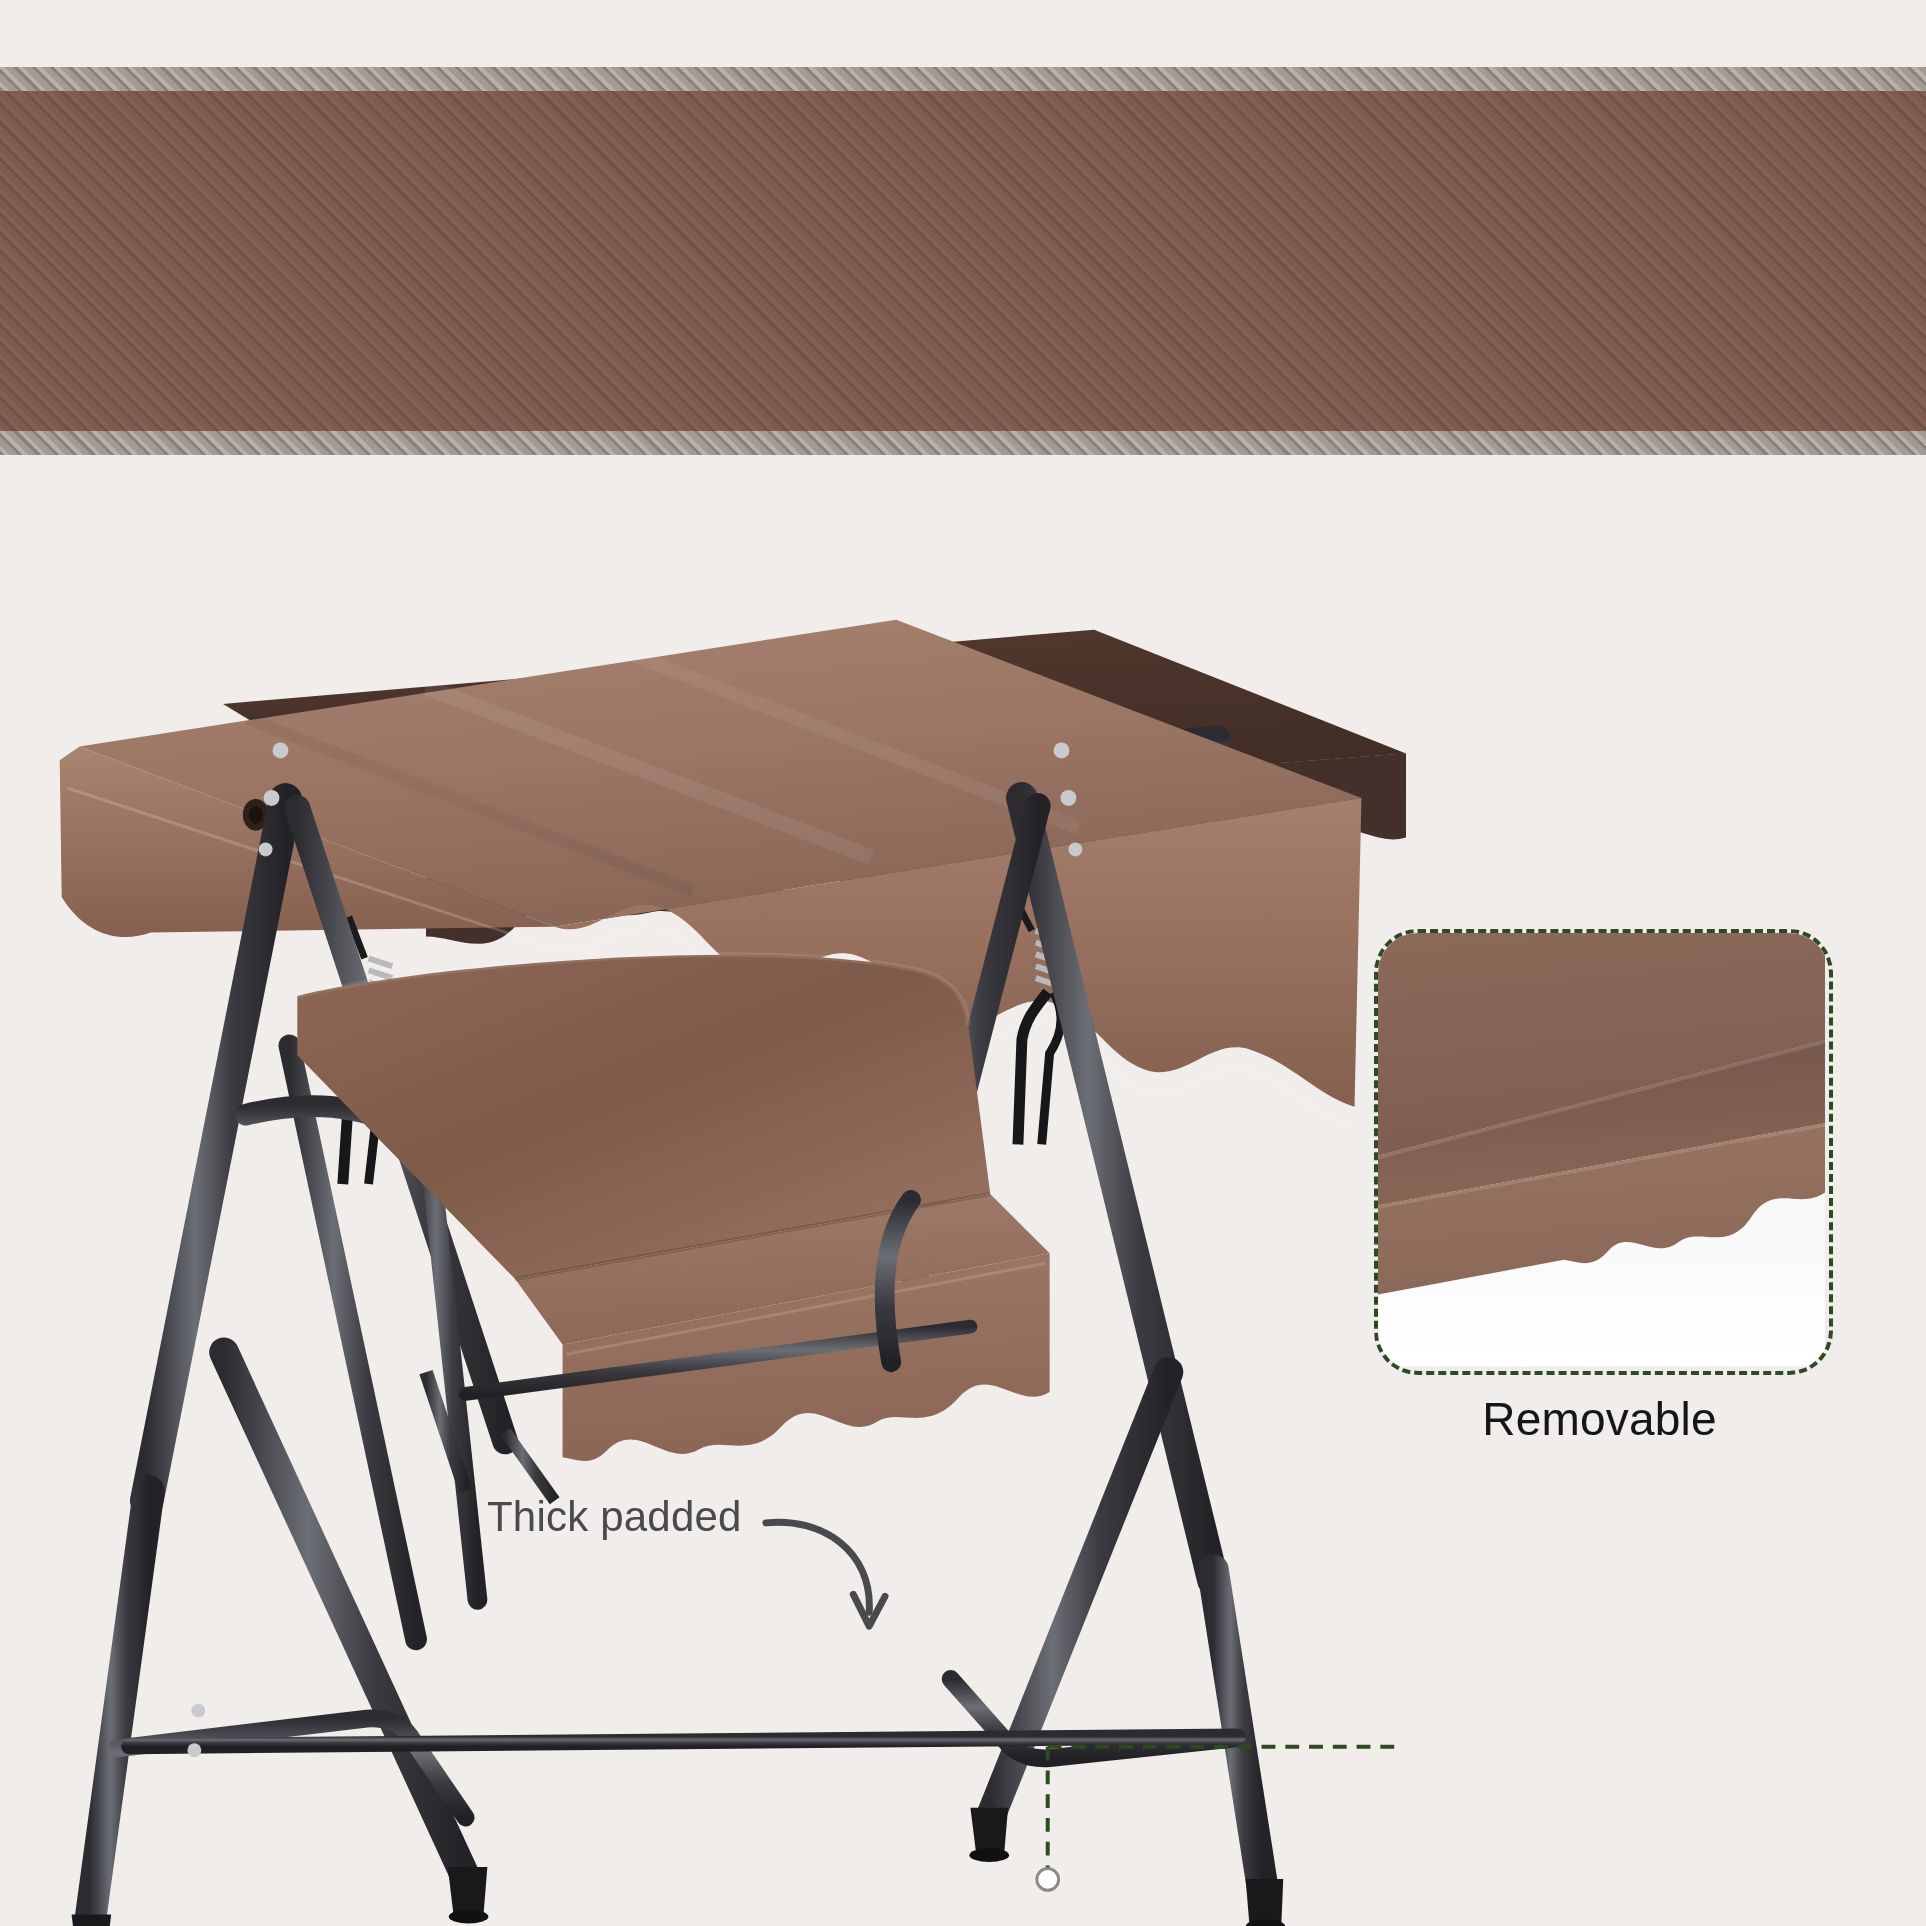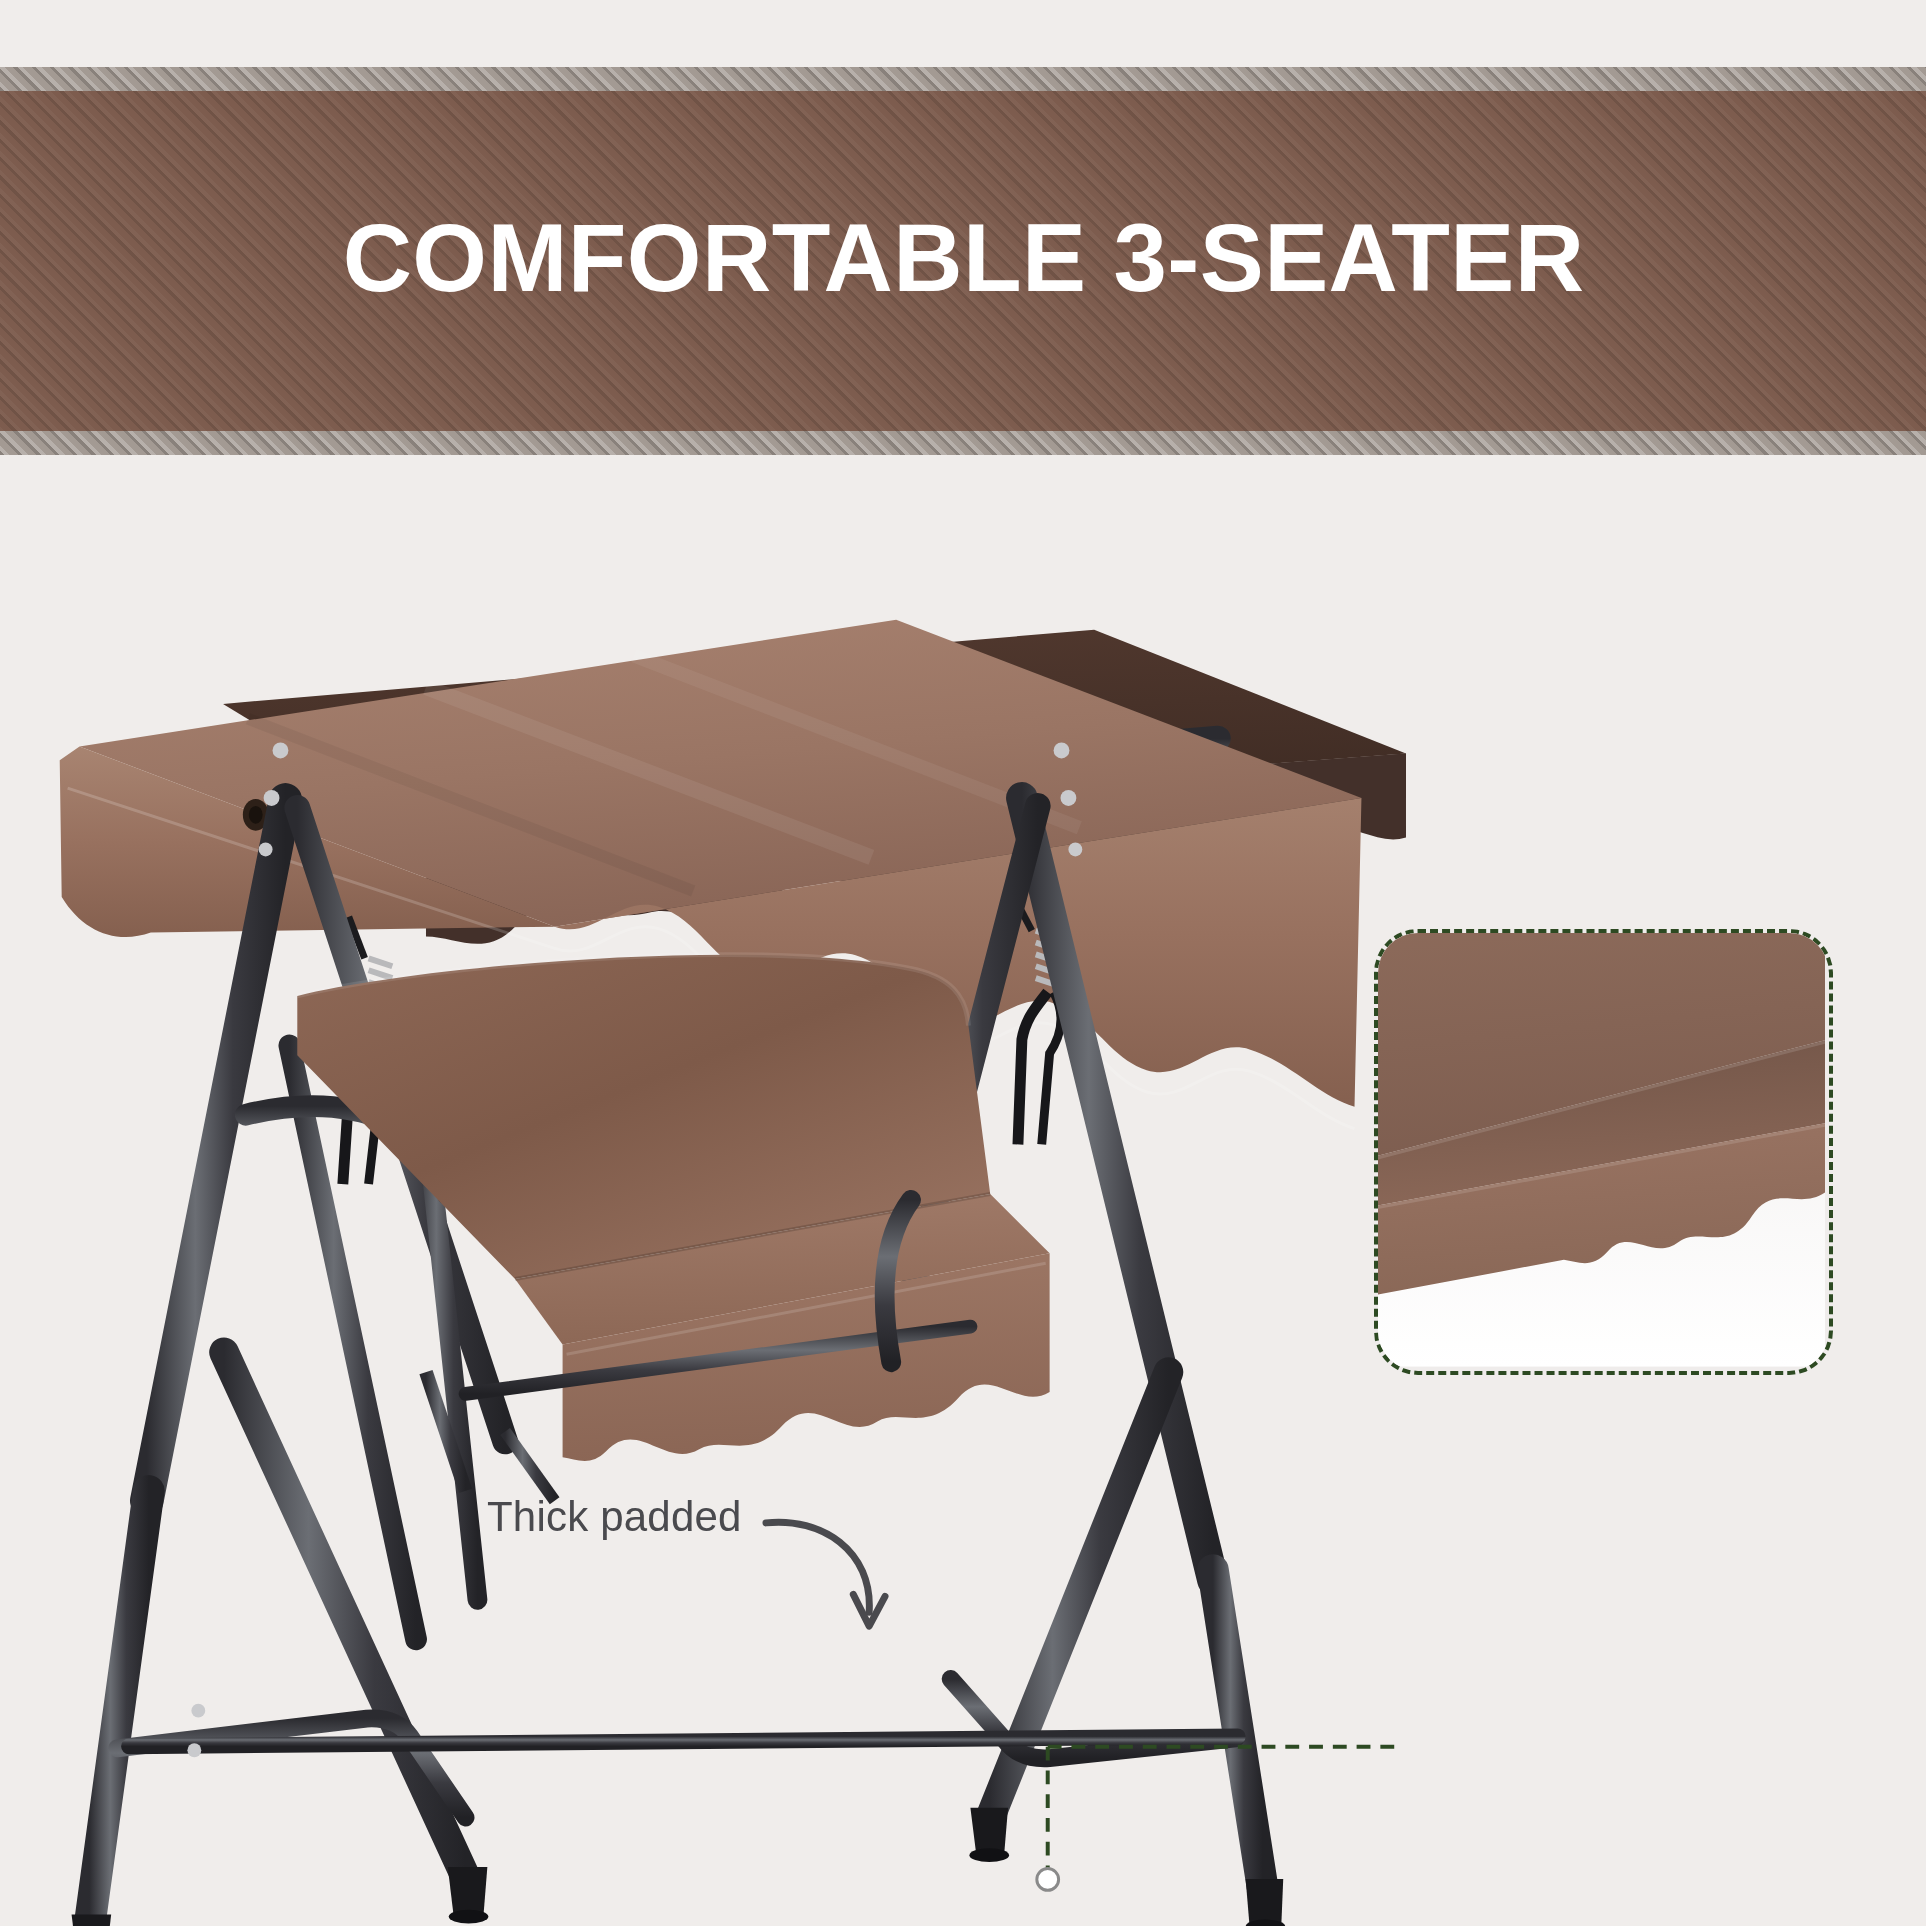--- a/index.html
+++ b/index.html
@@ -149,21 +149,20 @@
 </style>
 </head>
 <body>
 
 <div id="page">
 
   <div class="banner">
     <div class="banner-strip top"></div>
     <div class="banner-strip bottom"></div>
     <div class="banner-title">
-      <div>COMFORTABLE 3-SEATER</div>
     </div>
   </div>
 
   <div class="stage">
 
     <svg class="product-svg" viewBox="0 0 1946 1486">
       <defs>
         <linearGradient id="canopyTop" x1="0" y1="0" x2="0.35" y2="1">
           <stop offset="0" stop-color="#a88270"></stop>
           <stop offset="0.55" stop-color="#9a7564"></stop>
@@ -424,15 +423,16 @@
                C 430,284 404,256 382,290
                C 358,328 330,300 308,316
                C 282,336 258,300 236,326
                C 220,344 206,336 192,334
                L 0,370 Z" fill="url(#insBot)"></path>
 
       <path d="M 0,232 L 456,114" stroke="rgba(255,255,255,0.13)" stroke-width="3" fill="none"></path>
       <path d="M 0,282 L 456,198" stroke="rgba(255,255,255,0.13)" stroke-width="3" fill="none"></path>
     </svg>
   </div>
+  <div class="inset-label">Removable</div>
 
 </div>
 
 
 </body></html>

